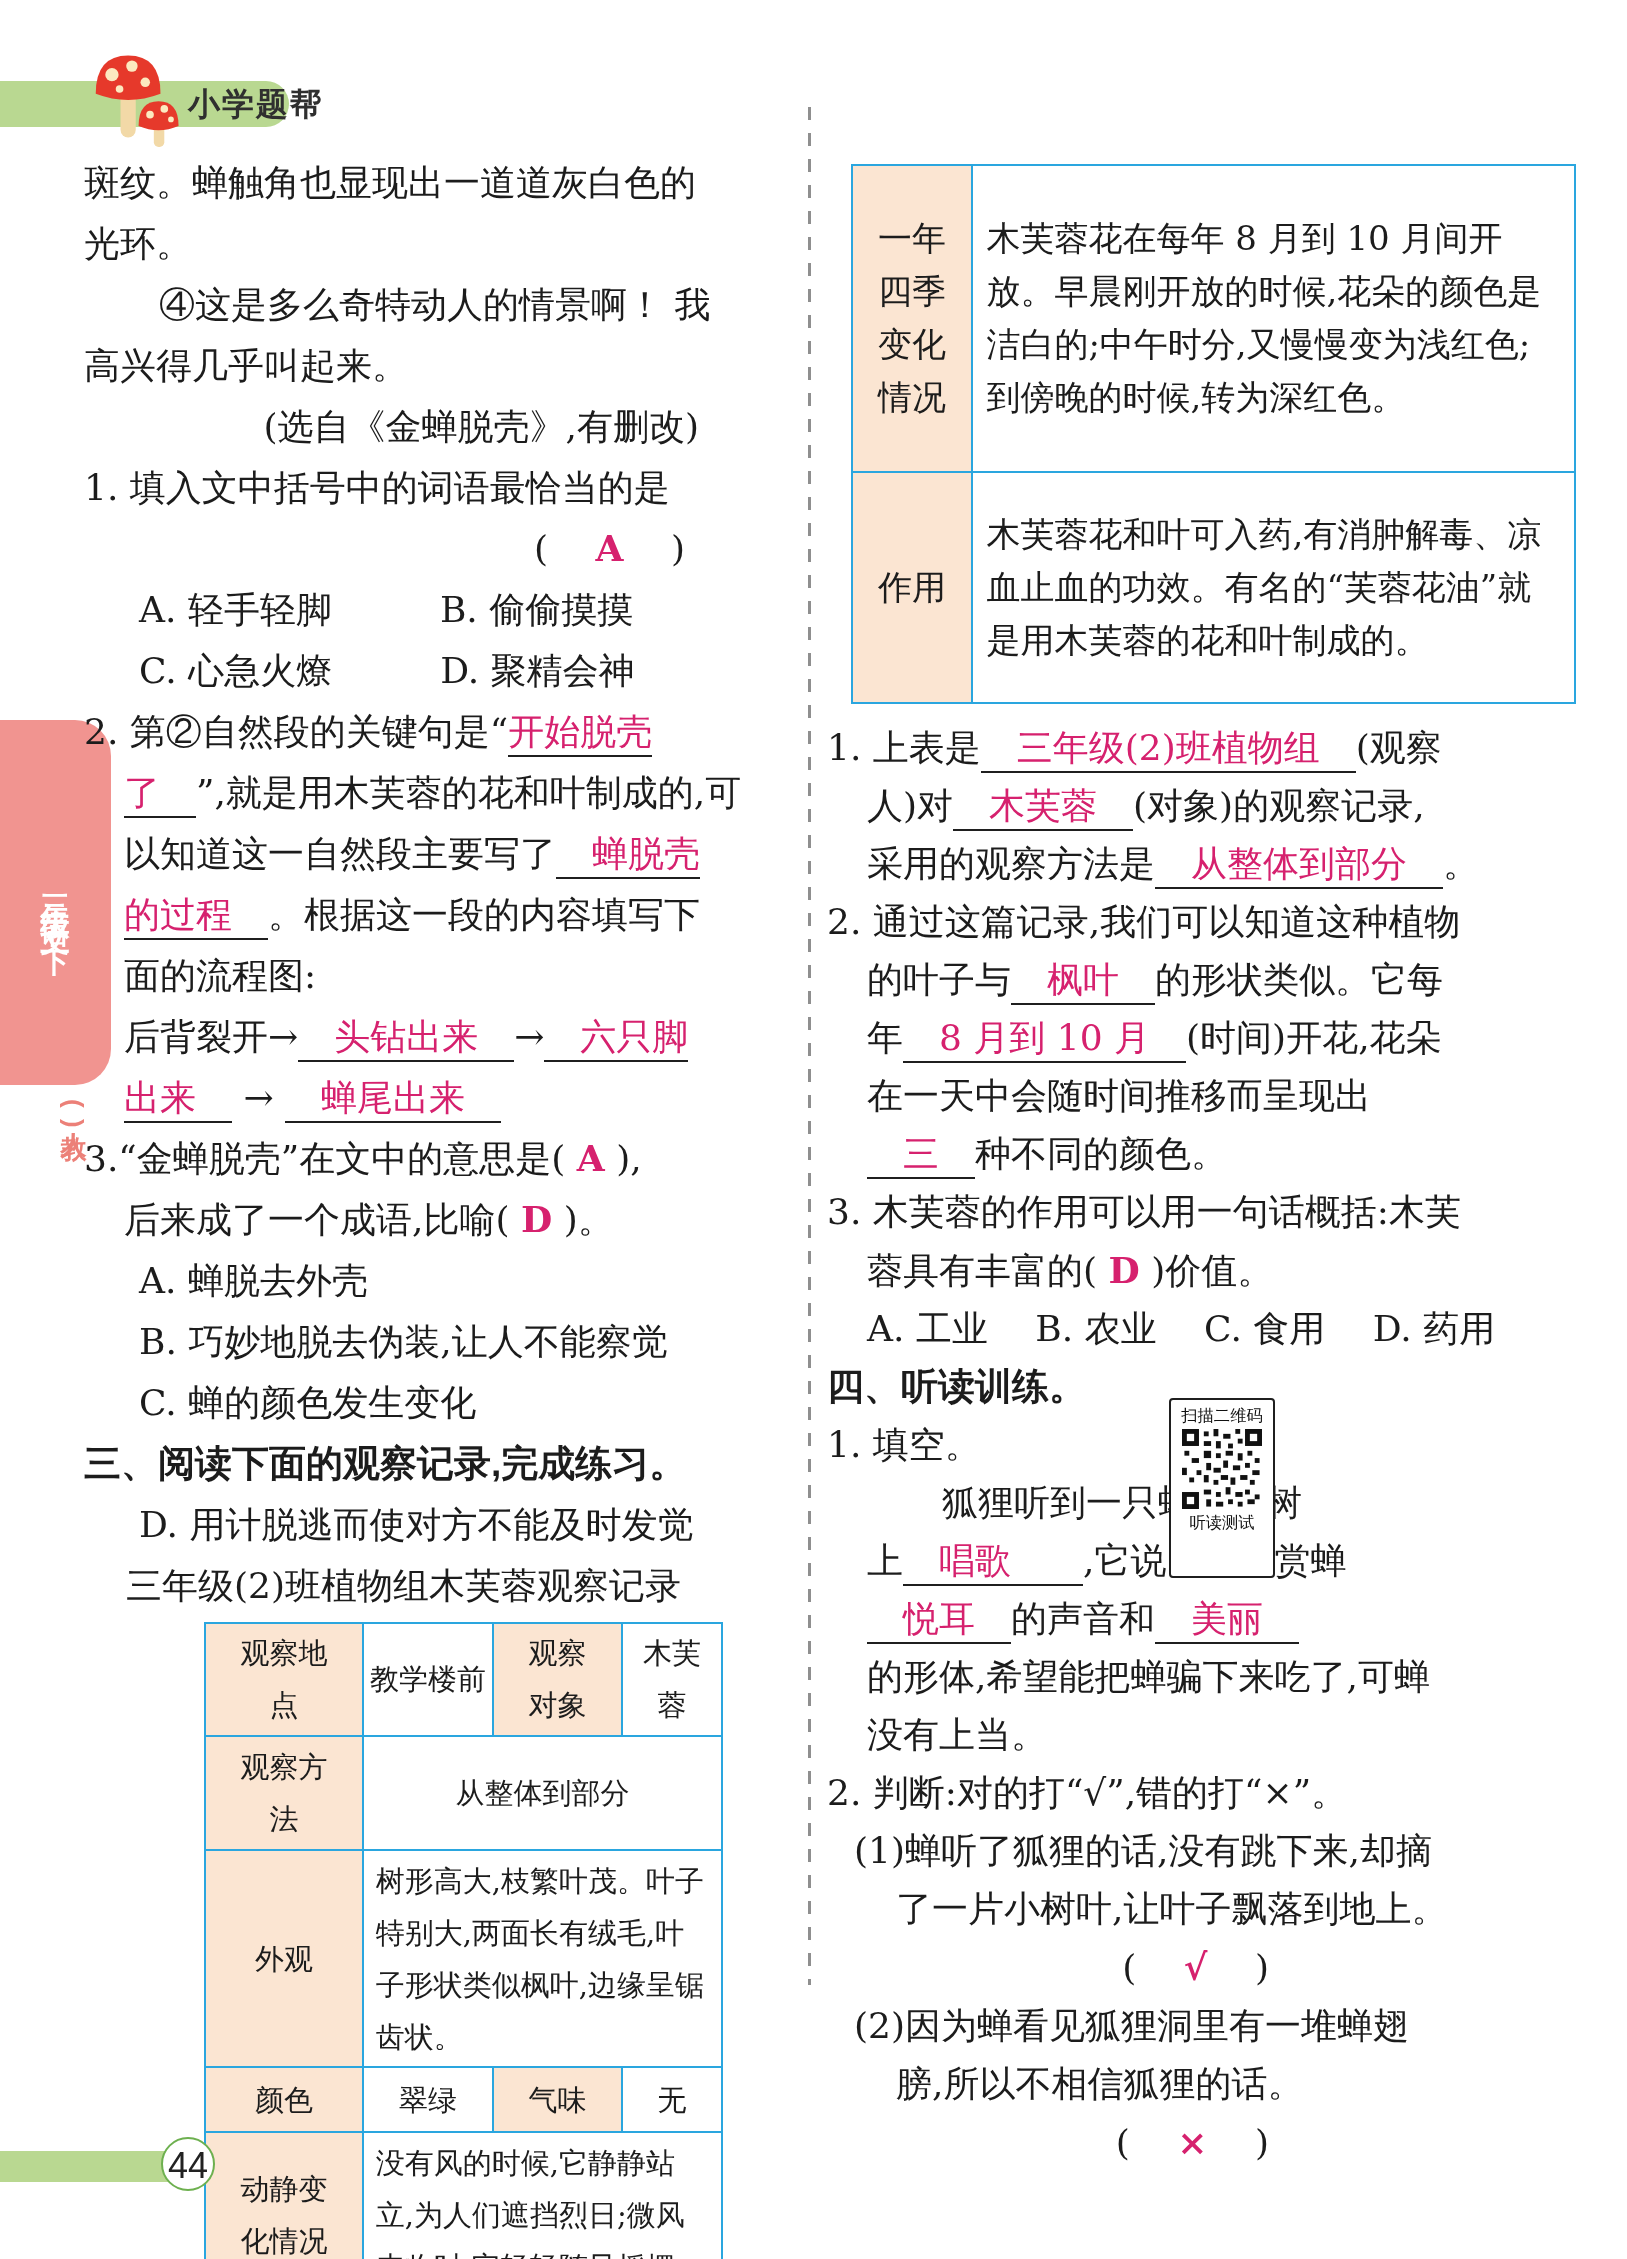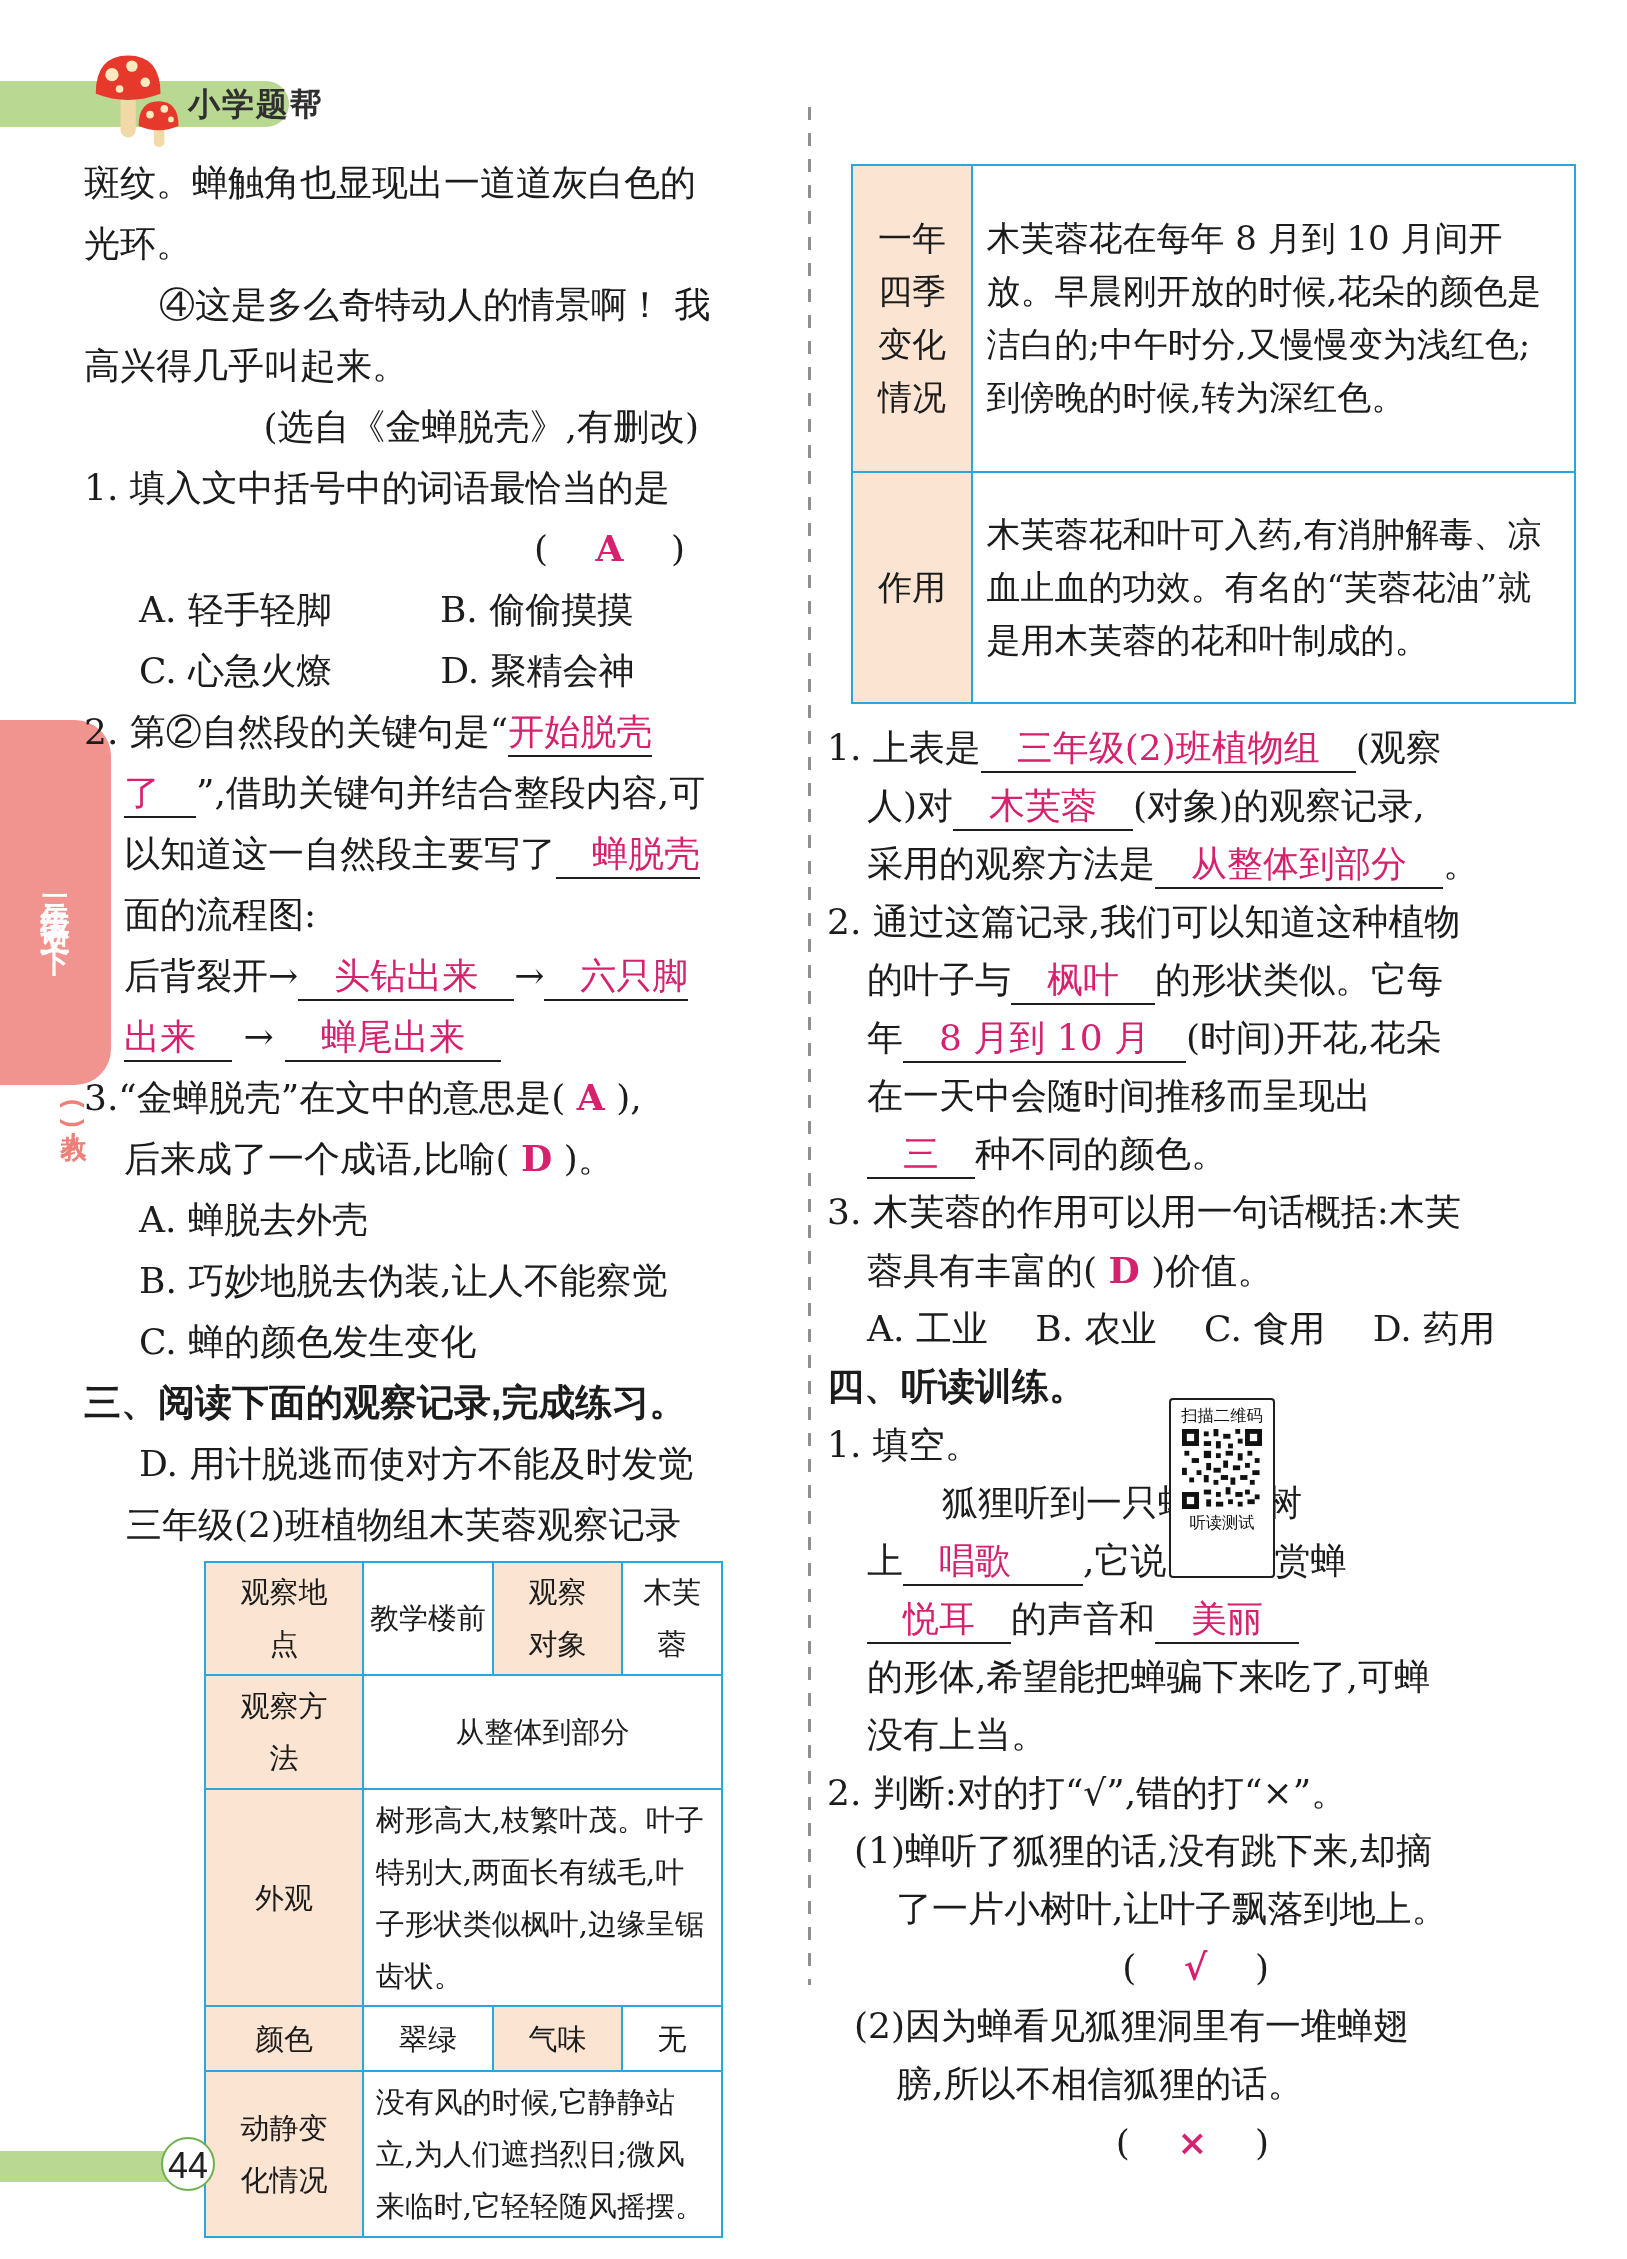--- a/index.html
+++ b/index.html
@@ -101,22 +101,23 @@
         <div class="line"><span class="t">斑纹。蝉触角也显现出一道道灰白色的</span></div>
         <div class="line"><span class="t">光环。</span></div>
         <div class="line ind2"><span class="t">④这是多么奇特动人的情景啊！ 我</span></div>
         <div class="line"><span class="t">高兴得几乎叫起来。</span></div>
         <div class="line right pr25"><span class="t">(选自《金蝉脱壳》,有删改)</span></div>
         <div class="line"><span class="t">1. 填入文中括号中的词语最恰当的是</span></div>
         <div class="line right pr40"><span class="t">(　</span><span class="k">A</span><span class="t">　)</span></div>
         <div class="line ind-opt"><span class="t">A. 轻手轻脚　　　B. 偷偷摸摸</span></div>
         <div class="line ind-opt"><span class="t">C. 心急火燎　　　D. 聚精会神</span></div>
         <div class="line"><span class="t">2. 第②自然段的关键句是“</span><span class="p">开始脱壳</span></div>
-        <div class="line cont"><span class="p">了　</span><span class="t">”,借助关键句并结合整段内容,可</span></div>
+        <div class="line cont"><span class="p">了　</span><span class="t">”,就是用木芙蓉的花和叶制成的,可</span></div>
         <div class="line cont"><span class="t">以知道这一自然段主要写了</span><span class="p">　蝉脱壳</span></div>
+        <div class="line cont"><span class="p">的过程　</span><span class="t">。根据这一段的内容填写下</span></div>
         <div class="line cont"><span class="t">面的流程图:</span></div>
         <div class="line cont"><span class="t">后背裂开→</span><span class="p">　头钻出来　</span><span class="t">→</span><span class="p">　六只脚</span></div>
         <div class="line cont"><span class="p">出来　</span><span class="t"> → </span><span class="p">　蝉尾出来　</span></div>
         <div class="line"><span class="t">3.“金蝉脱壳”在文中的意思是(</span><span class="k">A</span><span class="t">),</span></div>
         <div class="line cont"><span class="t">后来成了一个成语,比喻(</span><span class="k">D</span><span class="t">)。</span></div>
         <div class="line ind-opt"><span class="t">A. 蝉脱去外壳</span></div>
         <div class="line ind-opt"><span class="t">B. 巧妙地脱去伪装,让人不能察觉</span></div>
         <div class="line ind-opt"><span class="t">C. 蝉的颜色发生变化</span></div>
         <div class="line hdr"><span class="t">三、阅读下面的观察记录,完成练习。</span></div>
         <div class="line ind-opt"><span class="t">D. 用计脱逃而使对方不能及时发觉</span></div>

